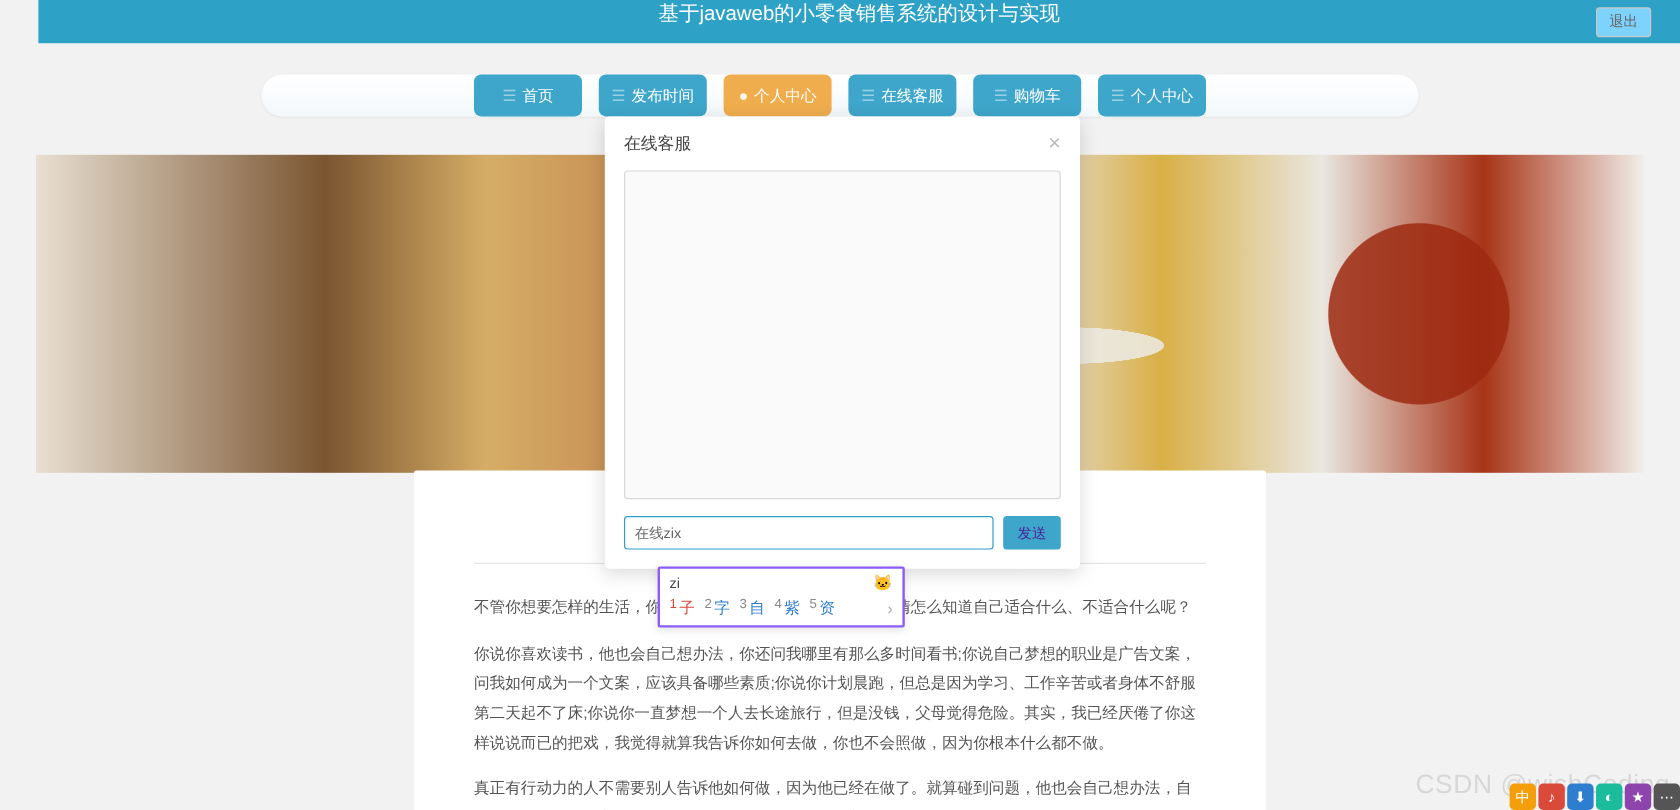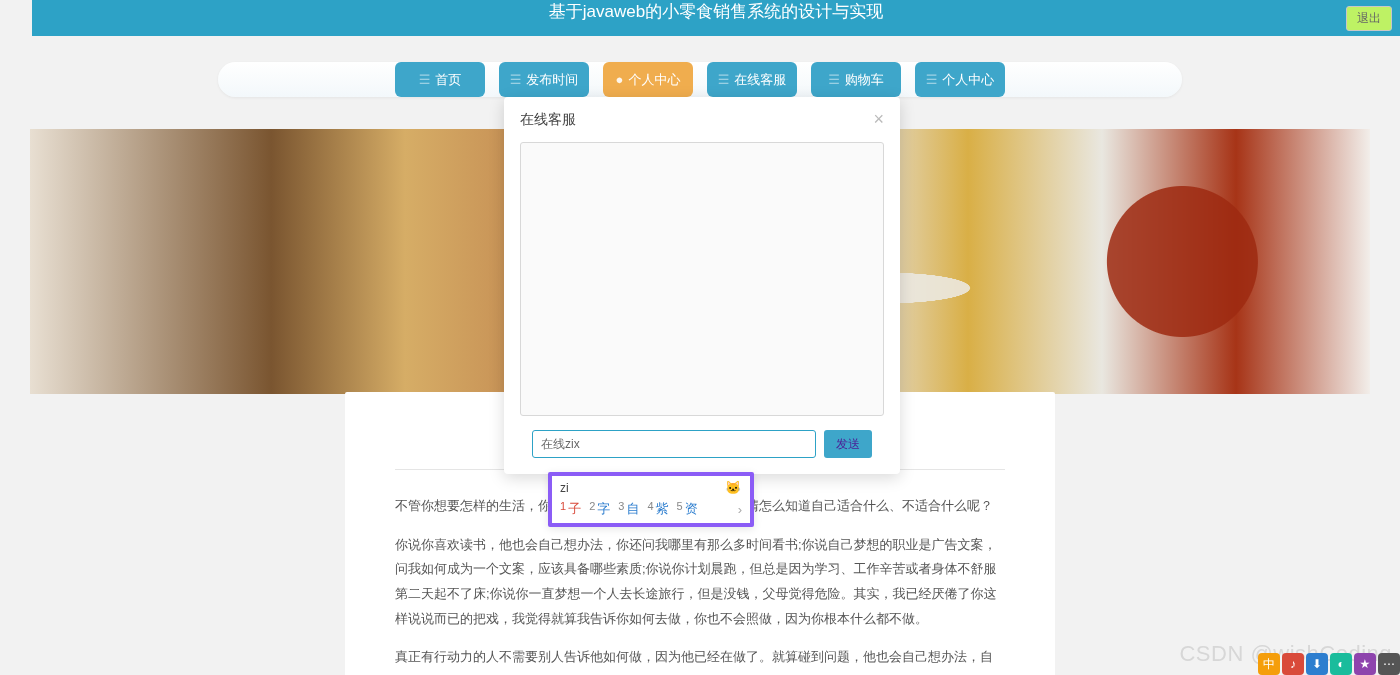--- a/index.html
+++ b/index.html
@@ -19,22 +19,22 @@
   position: relative;
   margin-left: 32px;
 }
 .header-title {
   color: #fff;
   font-size: 17px;
   font-weight: 400;
 }
 .logout-btn {
   position: absolute;
-  right: 8px; top: 6px;
-  background: #bef264;
+  right: 24px; top: 6px;
+  background: #7dd3fc;
   color: #666;
   border: 1px solid #c8c8c8;
   padding: 3px 10px;
   font-size: 12px;
   border-radius: 3px;
   cursor: pointer;
 }
 .nav-wrap {
   width: 964px;
   margin: 26px auto 0;
@@ -124,21 +124,21 @@
 .modal-close { color: #bbb; cursor: pointer; font-size: 18px; }
 .modal-msgs {
   margin: 0 16px 14px;
   height: 274px;
   border: 1px solid #d8d8d8;
   border-radius: 3px;
   background: #fafafa;
   overflow-y: auto;
 }
 .modal-footer {
-  padding: 0 28px 16px;
+  padding: 0 16px 16px;
   display: flex;
   gap: 8px;
 }
 .modal-input {
   flex: 1;
   height: 28px;
   border: 1px solid #2da2c6;
   border-radius: 3px;
   padding: 0 8px;
   font-size: 12px;
@@ -154,21 +154,21 @@
   border-radius: 3px;
   font-size: 12px;
   cursor: pointer;
 }
 
 .ime {
   position: absolute;
   left: 548px; top: 472px;
   width: 206px;
   background: #fff;
-  border: 4px solid #8b5cf6;
+  border: 2px solid #8b5cf6;
   border-radius: 2px;
   box-shadow: 0 2px 8px rgba(0,0,0,0.1);
 }
 .ime-top {
   display: flex;
   justify-content: space-between;
   align-items: center;
   padding: 4px 8px 2px;
   font-size: 12px;
 }

